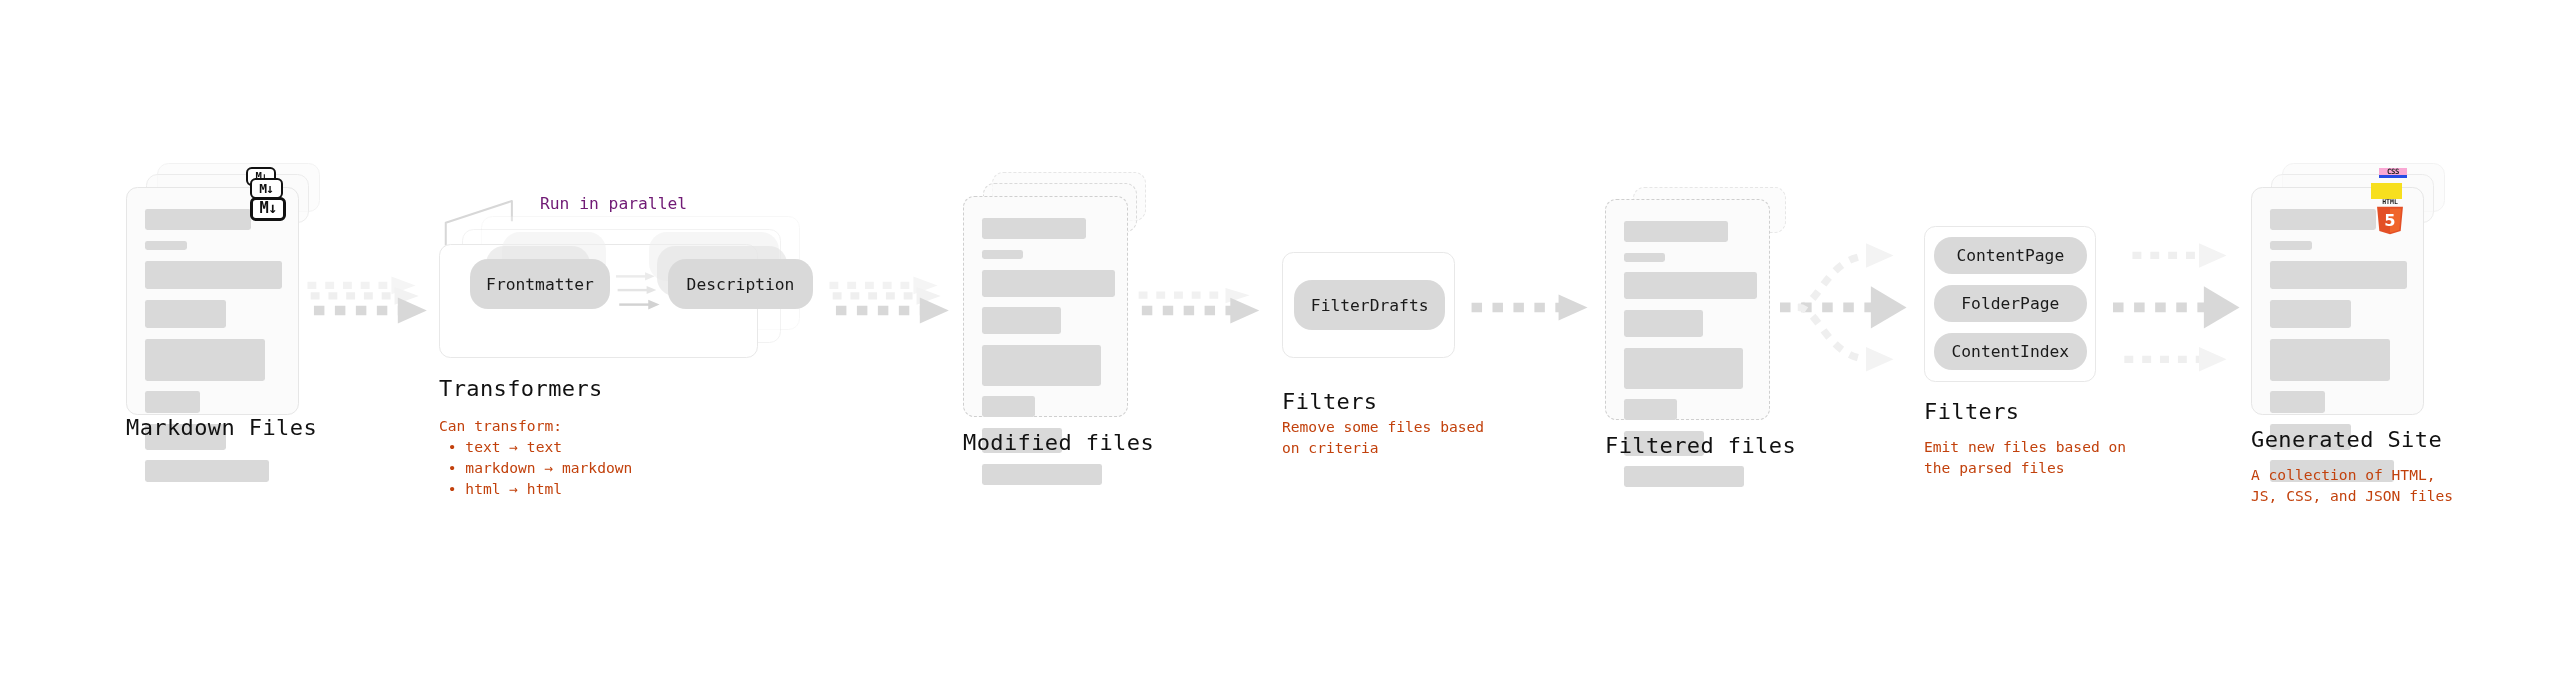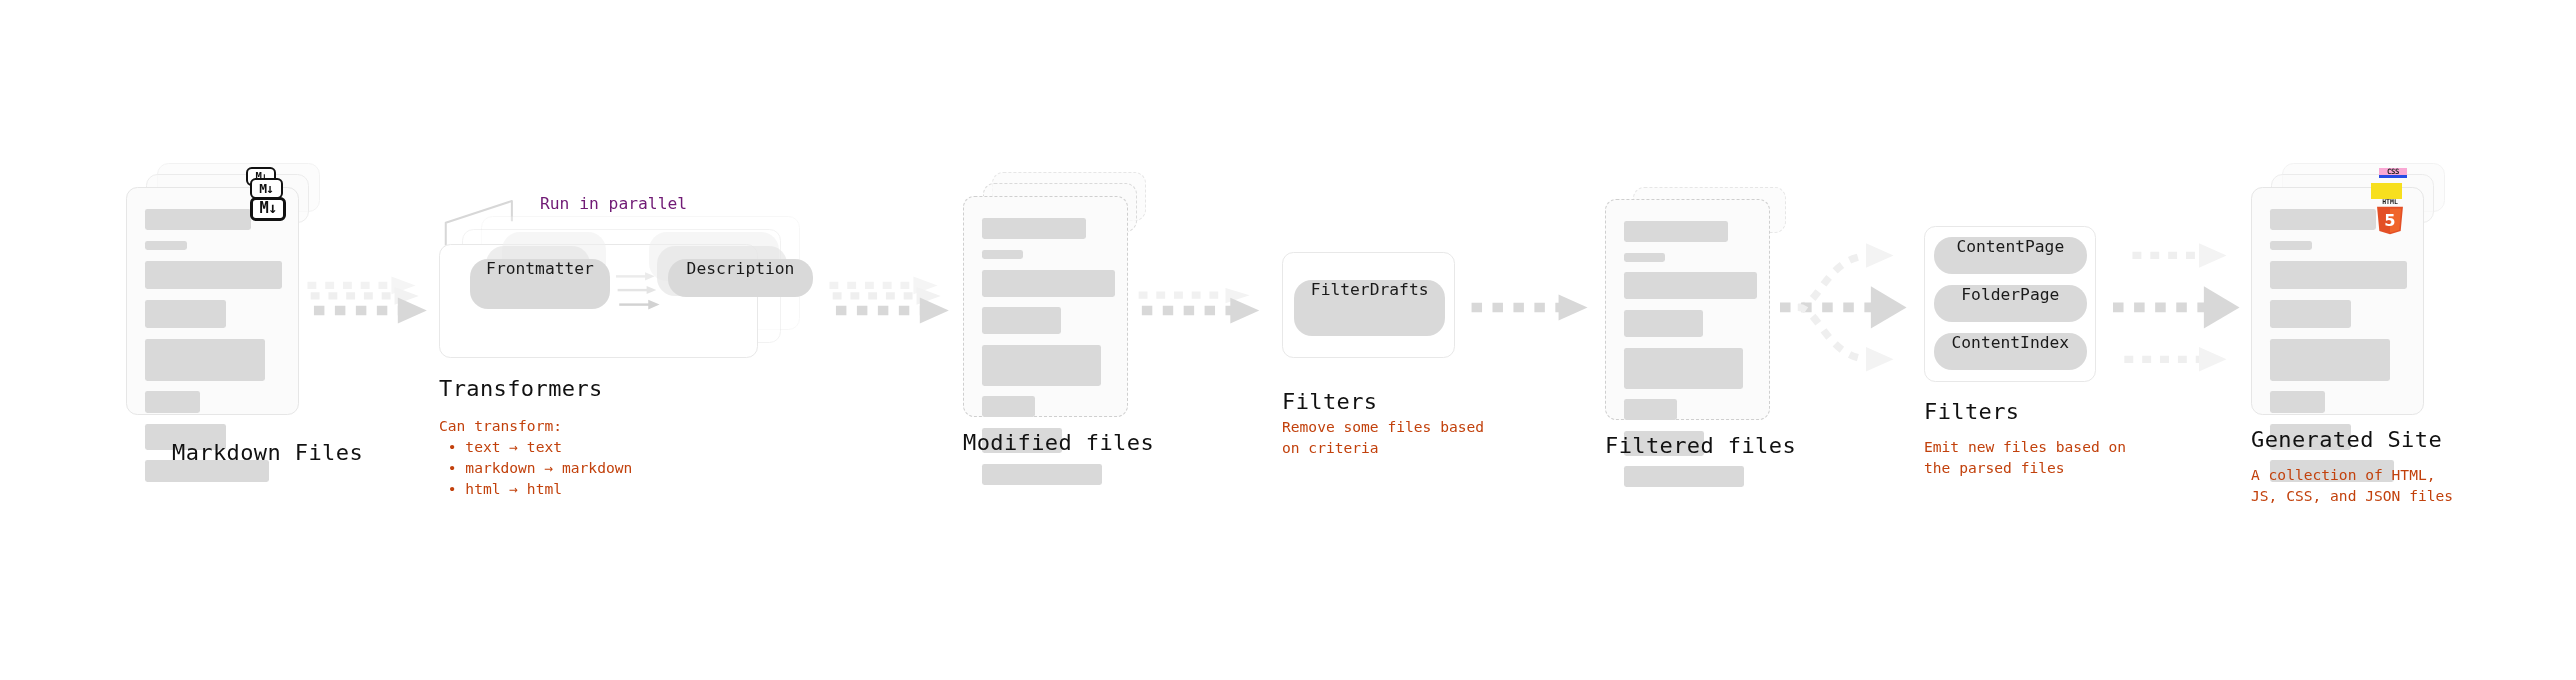--- a/index.html
+++ b/index.html
@@ -58,21 +58,21 @@
     border-radius: 11.4px;
     background: #ffffff;
   }
   .group-box.l2 { opacity: .55; }
   .group-box.l3 { opacity: .3; }
 
   .chip {
     position: absolute;
     background: #d9d9d9;
     border-radius: 18px;
-    display: flex; justify-content: center;
+    display: flex; align-items: center; justify-content: center;
     font-size: 16.3px; color: #1a1a1a;
     white-space: nowrap;
   }
   .chip.l2 { background: #e6e6e6; opacity: .7; }
   .chip.l3 { background: #efefef; opacity: .55; }
 
   
   .title {
     position: absolute;
     font-size: 22px; color: #111; white-space: nowrap; letter-spacing: 0.4px;
@@ -117,21 +117,21 @@
       </div>
       <div class="md-badge small" style="left:124px; top:15.4px;">
         <span>M</span>
           <span>↓</span>
       </div>
       <div class="md-badge" style="left:124px; top:34px;">
         <span>M</span>
           <span>↓</span>
       </div>
     </div>
-    <div class="title" style="left:0px; top:277px;margin-left:46px;">Markdown Files</div>
+    <div class="title" style="left:0px; top:252px;">Markdown Files</div>
   </div>
 
   <div class="conn" style="left:307px; top:275px;">
     <svg width="130" height="50" viewBox="0 0 160 62">
       <line x1="0" y1="13" x2="108" y2="13" stroke="#f2f2f2" stroke-width="9" stroke-dasharray="11 11"></line>
       <polygon points="104,2 134,13 104,24" fill="#f5f5f5"></polygon>
       <line x1="4" y1="26" x2="112" y2="26" stroke="#efefef" stroke-width="9" stroke-dasharray="11 11"></line>
       <polygon points="108,15 138,26 108,37" fill="#f2f2f2"></polygon>
       <line x1="8" y1="44" x2="116" y2="44" stroke="#d8d8d8" stroke-width="12" stroke-dasharray="13 13"></line>
       <polygon points="112,28 148,44 112,60" fill="#d8d8d8"></polygon>
@@ -163,21 +163,21 @@
         <line x1="2" y1="22" x2="40" y2="22" stroke="#e4e4e4" stroke-width="3"></line>
         <polygon points="38,17 50,22 38,27" fill="#e4e4e4"></polygon>
         <line x1="4" y1="40" x2="42" y2="40" stroke="#d2d2d2" stroke-width="3"></line>
         <polygon points="40,34 54,40 40,46" fill="#d2d2d2"></polygon>
       </svg>
     </div>
 
     <div class="chip" style="left:31px;  top:72px; width:140px; height:50px;">
       <span>Frontmatter</span>
     </div>
-    <div class="chip" style="left:229px; top:72px; width:145px; height:38px;">
+    <div class="chip" style="left:229px; top:72px; width:145px; height:50px;">
       <span>Description</span>
     </div>
 
     <div class="title" style="left:0px; top:189px;">Transformers</div>
     <div class="subtitle" style="left:0px; top:228px;">Can transform:
  • text → text
  • markdown → markdown
  • html → html</div>
   </div>
 
@@ -216,21 +216,21 @@
     <svg width="138" height="37" viewBox="0 0 170 46">
       <line x1="0" y1="9" x2="112" y2="9" stroke="#f1f1f1" stroke-width="9" stroke-dasharray="11 11"></line>
       <polygon points="108,0 138,9 108,19" fill="#f3f3f3"></polygon>
       <line x1="4" y1="28" x2="118" y2="28" stroke="#d8d8d8" stroke-width="12" stroke-dasharray="13 13"></line>
       <polygon points="114,12 150,28 114,44" fill="#d8d8d8"></polygon>
     </svg>
   </div>
 
   <div class="node" style="left:1282px; top:252px;">
     <div class="group-box" style="left:0px; top:0px; width:173px; height:106px;"></div>
-    <div class="chip" style="left:12.2px; top:28px; width:151px; height:56px;">
+    <div class="chip" style="left:12.2px; top:28px; width:151px; height:50px;">
       <span>FilterDrafts</span>
     </div>
     <div class="title" style="left:0px; top:137px;">Filters</div>
     <div class="subtitle" style="left:0px; top:164px;">Remove some files based
 on criteria</div>
   </div>
 
   <div class="conn" style="left:1471px; top:293px;">
     <svg width="130" height="29" viewBox="0 0 160 36">
       <line x1="0" y1="18" x2="112" y2="18" stroke="#d8d8d8" stroke-width="12" stroke-dasharray="13 13"></line>

